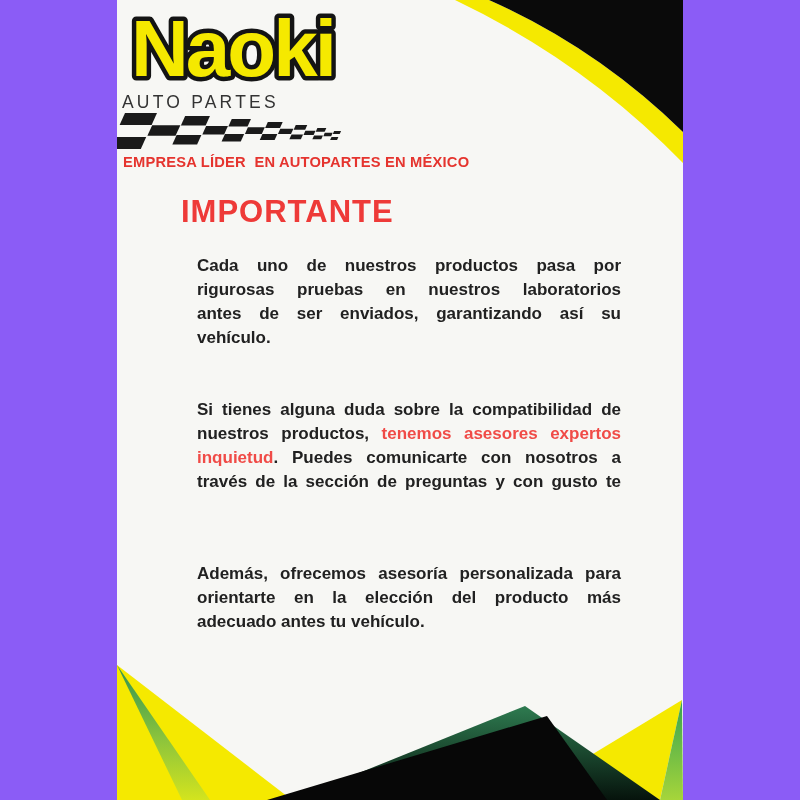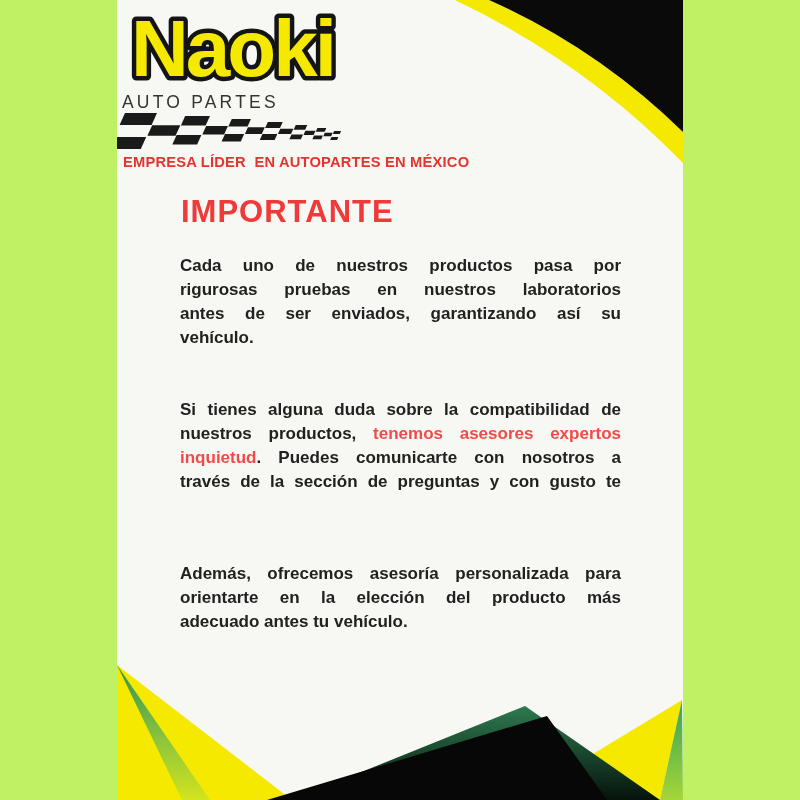--- a/index.html
+++ b/index.html
@@ -7,21 +7,21 @@
     --accent-red:#ee3a38;
     --tagline-red:#e5342e;
     --body-text:#212121;
     --highlight-red:#f04b47;
     --card-bg:#f7f7f4;
     --ink:#0a0a0a;
   }
   *{box-sizing:border-box;margin:0;padding:0;}
   html,body{width:800px;height:800px;background:#ffffff;overflow:hidden;
     font-family:"Liberation Sans","DejaVu Sans",sans-serif;}
-  .canvas{position:relative;width:800px;height:800px;background:#bef264;}
+  .canvas{position:relative;width:800px;height:800px;background:#8b5cf6;}
   .card{position:absolute;left:117px;top:0;width:566px;height:800px;
     background:var(--card-bg);overflow:hidden;}
 
   .corner-svg{position:absolute;top:0;right:0;left:0;height:170px;display:block;}
   .bottom-svg{position:absolute;bottom:0;left:0;width:566px;height:140px;display:block;}
 
   .logo-svg{position:absolute;left:6px;top:0;width:360px;height:98px;overflow:visible;}
   .logo-text{font-family:"Liberation Sans","DejaVu Sans",sans-serif;font-weight:bold;
     font-size:80px;fill:var(--brand-yellow);stroke:#141414;stroke-width:9px;
     paint-order:stroke;stroke-linejoin:round;letter-spacing:-3px;}
@@ -35,21 +35,21 @@
     color:var(--tagline-red);letter-spacing:0.2px;white-space:pre;}
 
   .heading{position:absolute;left:64px;top:194px;font-size:31px;font-weight:bold;
     color:var(--accent-red);letter-spacing:1px;}
 
   .para{position:absolute;left:63px;width:441px;color:var(--body-text);
     font-size:17px;font-weight:bold;line-height:24px;}
   .para-1{top:254px;}
   .para-2{top:398px;}
   .para-3{top:562px;}
-  .tline{text-align:justify;text-align-last:justify;white-space:nowrap;}
+  .tline{text-align:justify;text-align-last:justify;white-space:nowrap;margin-left:17px;}
   .tline.last{text-align-last:left;}
   .hl{color:var(--highlight-red);}
 </style>
 </head>
 <body>
 
 <div class="canvas">
   <div class="card">
 
     <svg class="corner-svg" viewBox="0 0 566 170" preserveAspectRatio="none">

